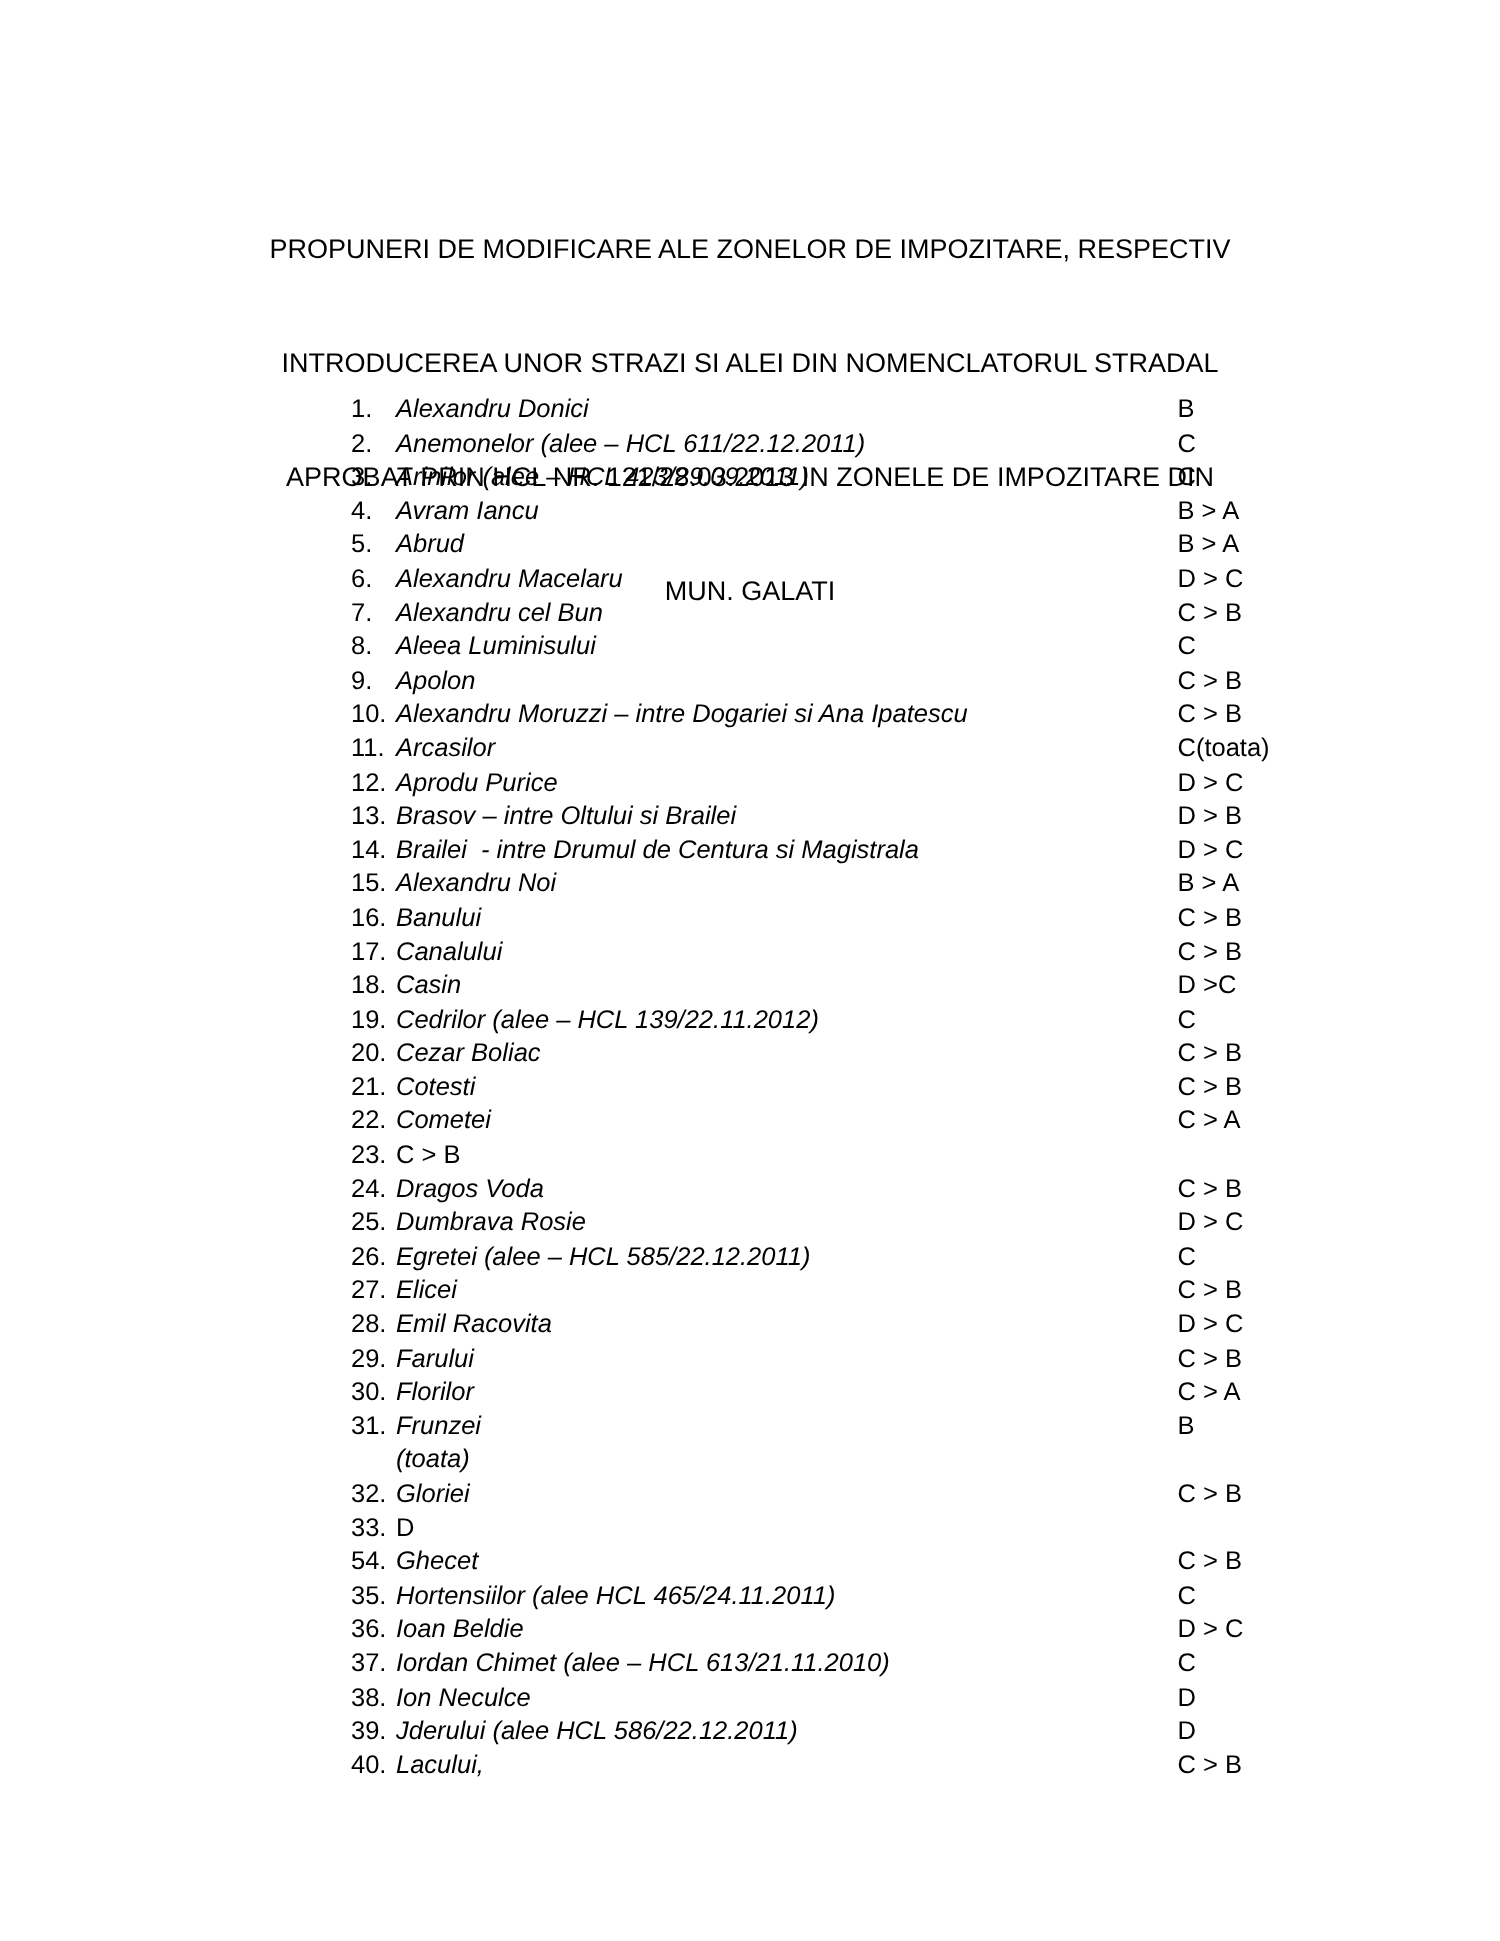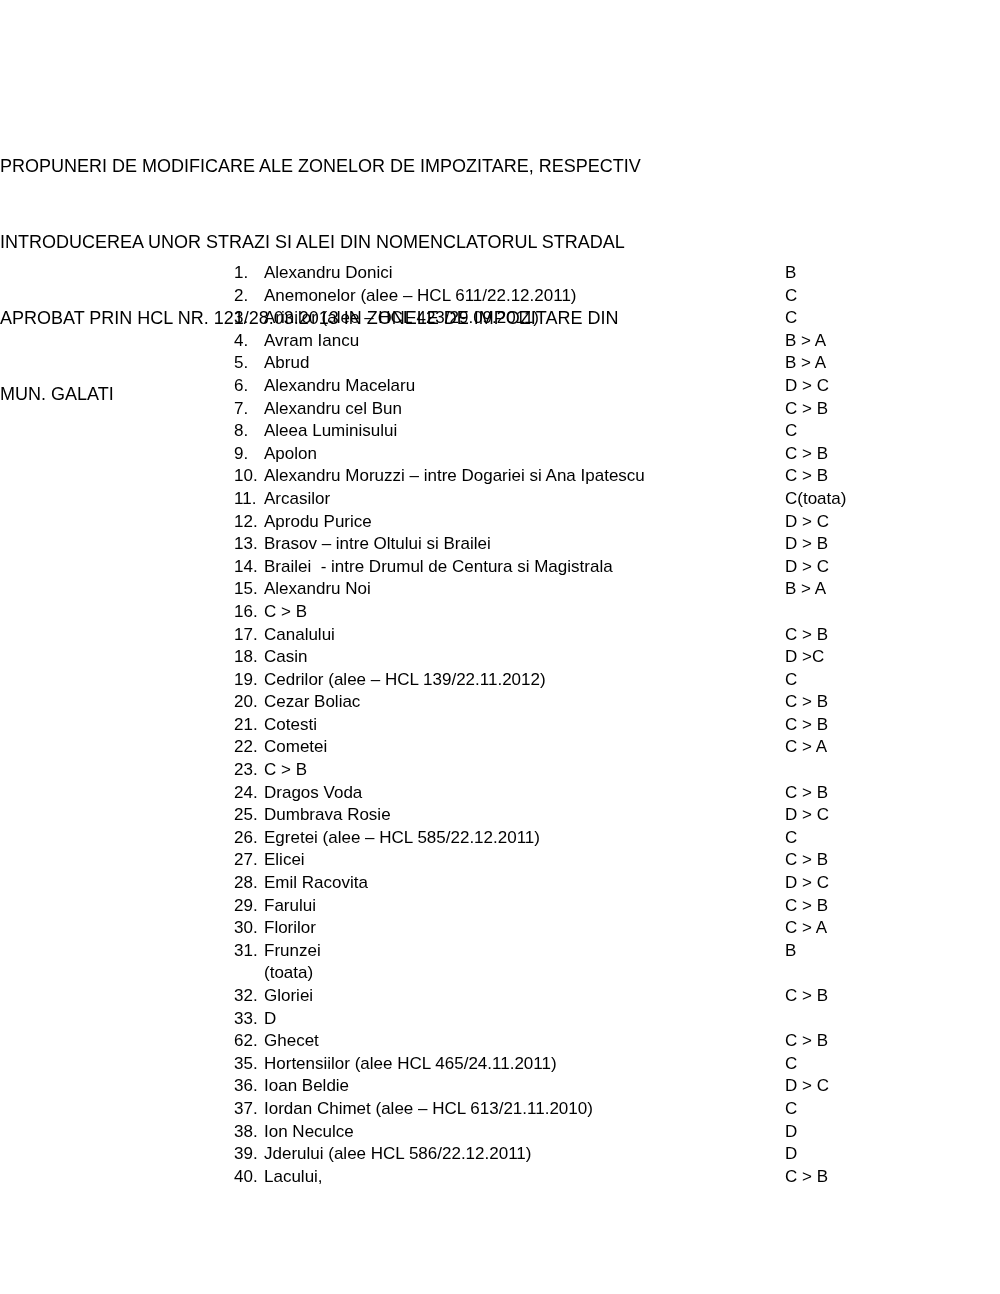--- a/index.html
+++ b/index.html
@@ -14,21 +14,21 @@
     background: #ffffff;
     color: #000000;
     font-family: "Liberation Sans", sans-serif;
     overflow: hidden;
   }
   .title-block {
     position: absolute;
     top: 103px;
     left: 0;
     width: 1000px;
-    text-align: left;
+    text-align: center;
     font-size: 18px;
     line-height: 25.4px;
     white-space: pre;
   }
   .street-list {
     position: absolute;
     top: 262px;
     left: 234px;
     width: 760px;
     font-size: 17px;
@@ -38,20 +38,21 @@
     display: flex;
     align-items: flex-start;
   }
   .num {
     flex: 0 0 30px;
     white-space: pre;
   }
   .street {
     flex: 0 0 521px;
     white-space: pre;
+    font-style: italic;
   }
   .zone {
     flex: 0 0 auto;
     white-space: pre;
   }
 </style>
 </head>
 <body>
 
 <div class="page">
@@ -149,20 +150,21 @@
     </div>
 
     <div class="row">
       <span class="num">15.</span>
       <span class="street">Alexandru Noi</span>
       <span class="zone">B &gt; A</span>
     </div>
 
     <div class="row">
       <span class="num">16.</span>
+      <span class="street">Banului</span>
       <span class="zone">C &gt; B</span>
     </div>
 
     <div class="row">
       <span class="num">17.</span>
       <span class="street">Canalului</span>
       <span class="zone">C &gt; B</span>
     </div>
 
     <div class="row">
@@ -254,21 +256,21 @@
       <span class="street">Gloriei</span>
       <span class="zone">C &gt; B</span>
     </div>
 
     <div class="row">
       <span class="num">33.</span>
       <span class="zone">D</span>
     </div>
 
     <div class="row">
-      <span class="num">62.</span>
+      <span class="num">54.</span>
       <span class="street">Ghecet</span>
       <span class="zone">C &gt; B</span>
     </div>
 
     <div class="row">
       <span class="num">35.</span>
       <span class="street">Hortensiilor (alee HCL 465/24.11.2011)</span>
       <span class="zone">C</span>
     </div>
 

